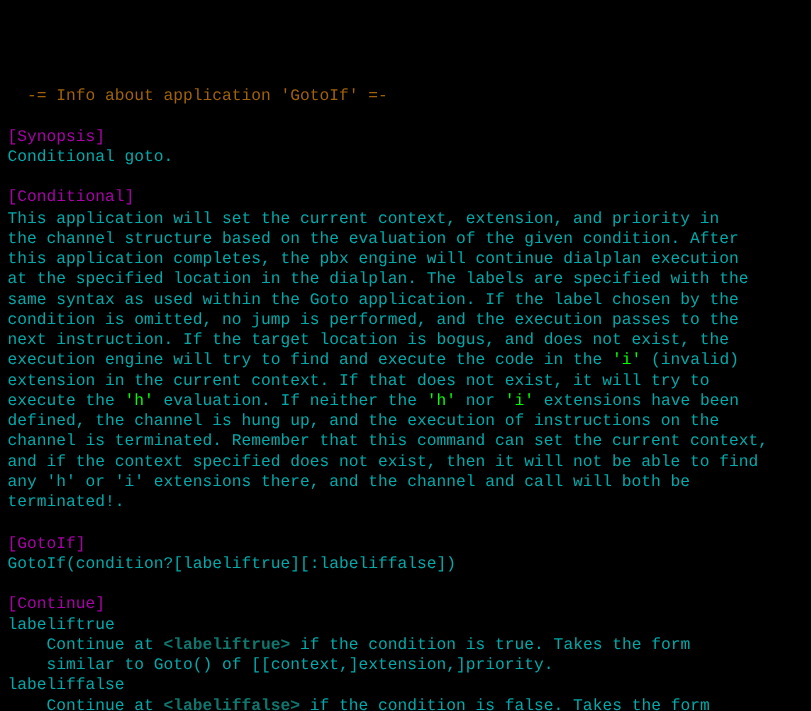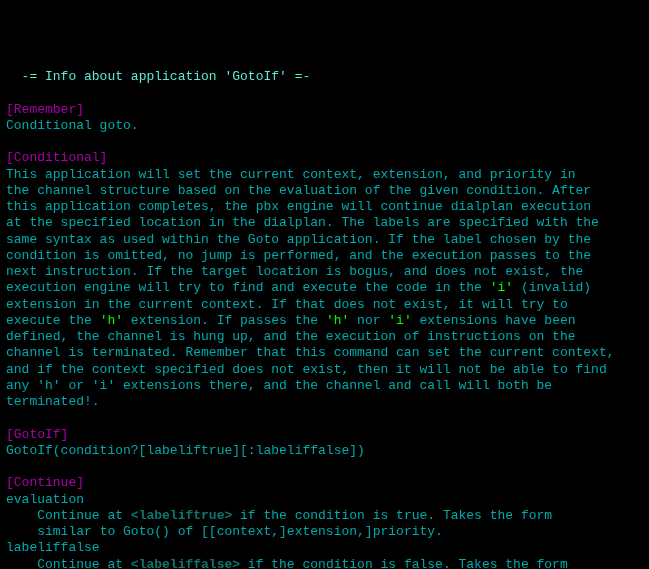--- a/index.html
+++ b/index.html
@@ -9,59 +9,59 @@
     color: #00aaaa;
     font-family: "Courier New", Courier, monospace;
     font-size: 13px;
     line-height: 1.25;
     width: 649px;
     height: 569px;
     overflow: hidden;
     white-space: pre-wrap;
   }
   .container { padding: 4px 6px; }
-  .title-line { color: #5eead4; }
+  .title-line { color: #a16207; }
   .heading { color: #aa00aa; }
   .body-text { color: #00aaaa; }
   .hi-label { color: #00ff00; }
   .green-bold { color: #0f766e; font-weight: bold; }
   .arg-name { color: #00aaaa; }
   .block { display: inline; }
 </style>
 </head>
 <body>
 
 
 <div class="container"><span class="title-line">  -= Info about application 'GotoIf' =-</span>
 
-<span class="heading">[Remember]</span>
+<span class="heading">[Synopsis]</span>
 <span class="body-text">Conditional goto.</span>
 
 <span class="heading">[Conditional]</span>
 <span class="body-text block"><span>This application will set the current context, extension, and priority in
 the channel structure based on the evaluation of the given condition. After
 this application completes, the pbx engine will continue dialplan execution
 at the specified location in the dialplan. The labels are specified with the
 same syntax as used within the Goto application. If the label chosen by the
 condition is omitted, no jump is performed, and the execution passes to the
 next instruction. If the target location is bogus, and does not exist, the
 execution engine will try to find and execute the code in the </span><span class="hi-label">'i'</span><span> (invalid)
 extension in the current context. If that does not exist, it will try to
-execute the </span><span class="hi-label">'h'</span><span> extension. If passes the </span><span class="hi-label">'h'</span><span> nor </span><span class="hi-label">'i'</span><span> extensions have been
+execute the </span><span class="hi-label">'h'</span><span> evaluation. If neither the </span><span class="hi-label">'h'</span><span> nor </span><span class="hi-label">'i'</span><span> extensions have been
 defined, the channel is hung up, and the execution of instructions on the
 channel is terminated. Remember that this command can set the current context,
 and if the context specified does not exist, then it will not be able to find
 any 'h' or 'i' extensions there, and the channel and call will both be
 terminated!.</span></span>
 
 <span class="heading">[GotoIf]</span>
 <span class="body-text">GotoIf(condition?[labeliftrue][:labeliffalse])</span>
 
 <span class="heading">[Continue]</span>
-<span class="arg-name">evaluation</span>
+<span class="arg-name">labeliftrue</span>
 <span class="body-text block"><span>    Continue at </span><span class="green-bold">&lt;labeliftrue&gt;</span><span> if the condition is true. Takes the form
     similar to Goto() of [[context,]extension,]priority.</span></span>
 <span class="arg-name">labeliffalse</span>
 <span class="body-text block"><span>    Continue at </span><span class="green-bold">&lt;labeliffalse&gt;</span><span> if the condition is false. Takes the form
     similar to Goto() of [[context,]extension,]priority.</span></span>
 
 
 </div>
 
 

